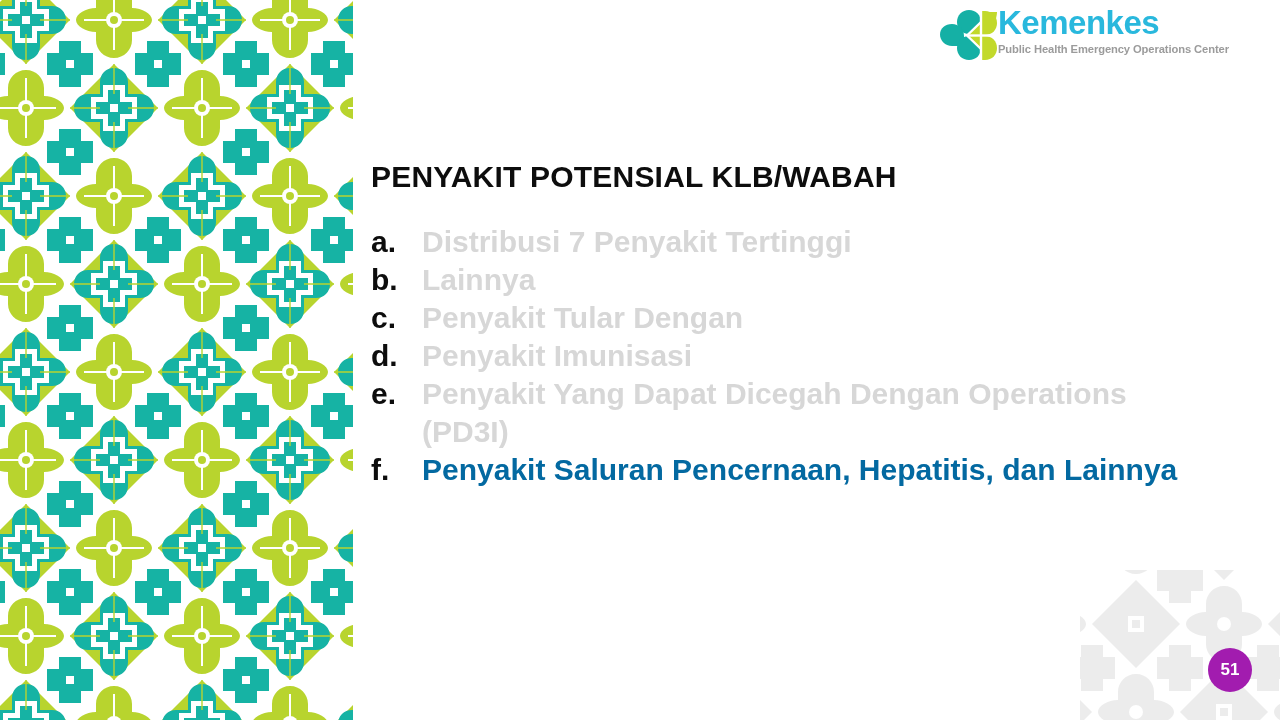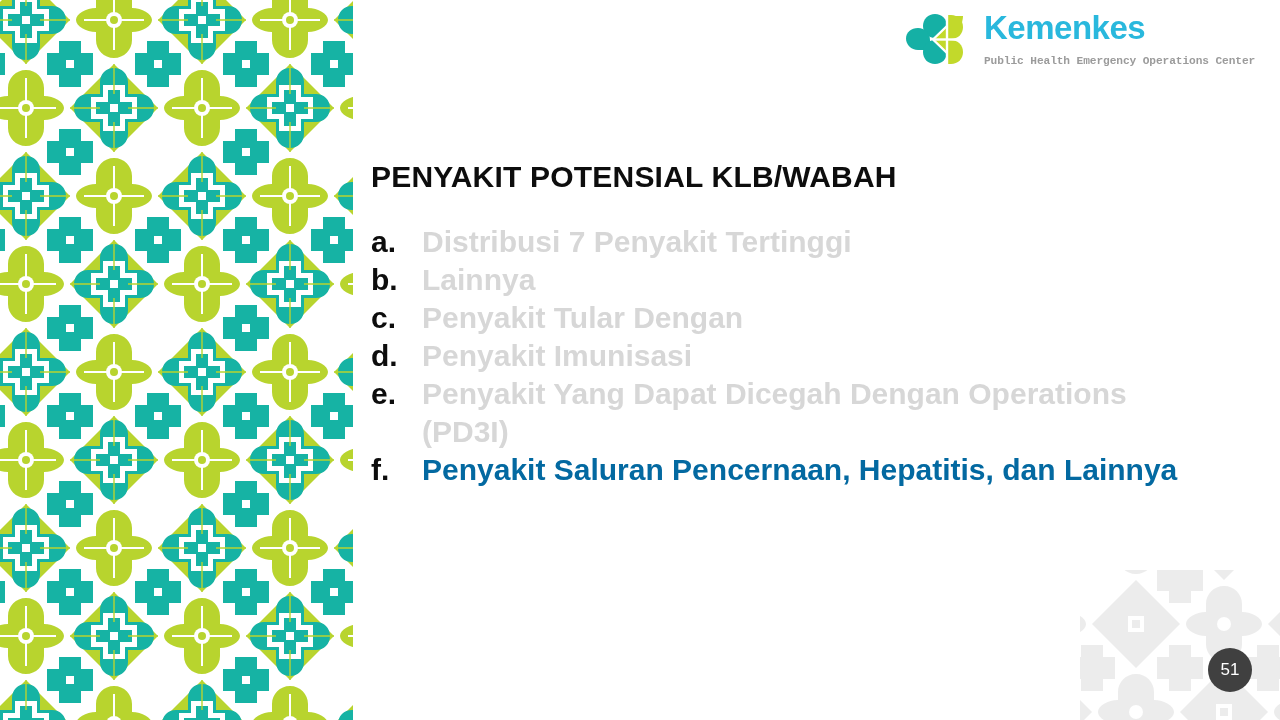--- a/index.html
+++ b/index.html
@@ -44,27 +44,27 @@
     width: 200px;
     height: 150px;
     overflow: hidden;
     opacity: 1;
   }
   .watermark svg { display: block; }
 
   
   .logo {
     position: absolute;
-    left: 906px;
+    left: 940px;
     top: 6px;
     width: 290px;
     height: 66px;
     display: flex;
-    align-items: center;
-    gap: 20px;
+    align-items: flex-start;
+    gap: 0;
   }
   .logo-mark {
     width: 58px;
     height: 58px;
     flex: 0 0 58px;
   }
   .logo-text {
     display: flex;
     flex-direction: column;
     justify-content: center;
@@ -75,23 +75,22 @@
     font-weight: bold;
     color: #29b8dd;
     letter-spacing: -0.5px;
     line-height: 1.05;
   }
   .logo-tagline {
     font-size: 11.2px;
     font-weight: bold;
     color: #9b9b9b;
     letter-spacing: -0.1px;
-    margin-top: 10px;
+    margin-top: 3px;
     white-space: nowrap;
-    font-family: Liberation Mono, monospace;
   }
 
   
   .content {
     position: absolute;
     left: 371px;
     top: 160px;
     width: 830px;
   }
   .slide-title {
@@ -130,27 +129,27 @@
   }
 
   
   .page-badge {
     position: absolute;
     left: 1208px;
     top: 648px;
     width: 44px;
     height: 44px;
     border-radius: 50%;
-    background: #404040;
+    background: #a21caf;
     display: flex;
     align-items: center;
     justify-content: center;
     color: #ffffff;
     font-size: 17px;
-    font-weight: normal;
+    font-weight: bold;
   }
 </style>
 </head>
 <body>
 
 <div id="slide">
 
   <div class="pattern-band">
     <svg width="353" height="720" viewBox="0 0 353 720" xmlns="http://www.w3.org/2000/svg" aria-hidden="true">
       <defs>

